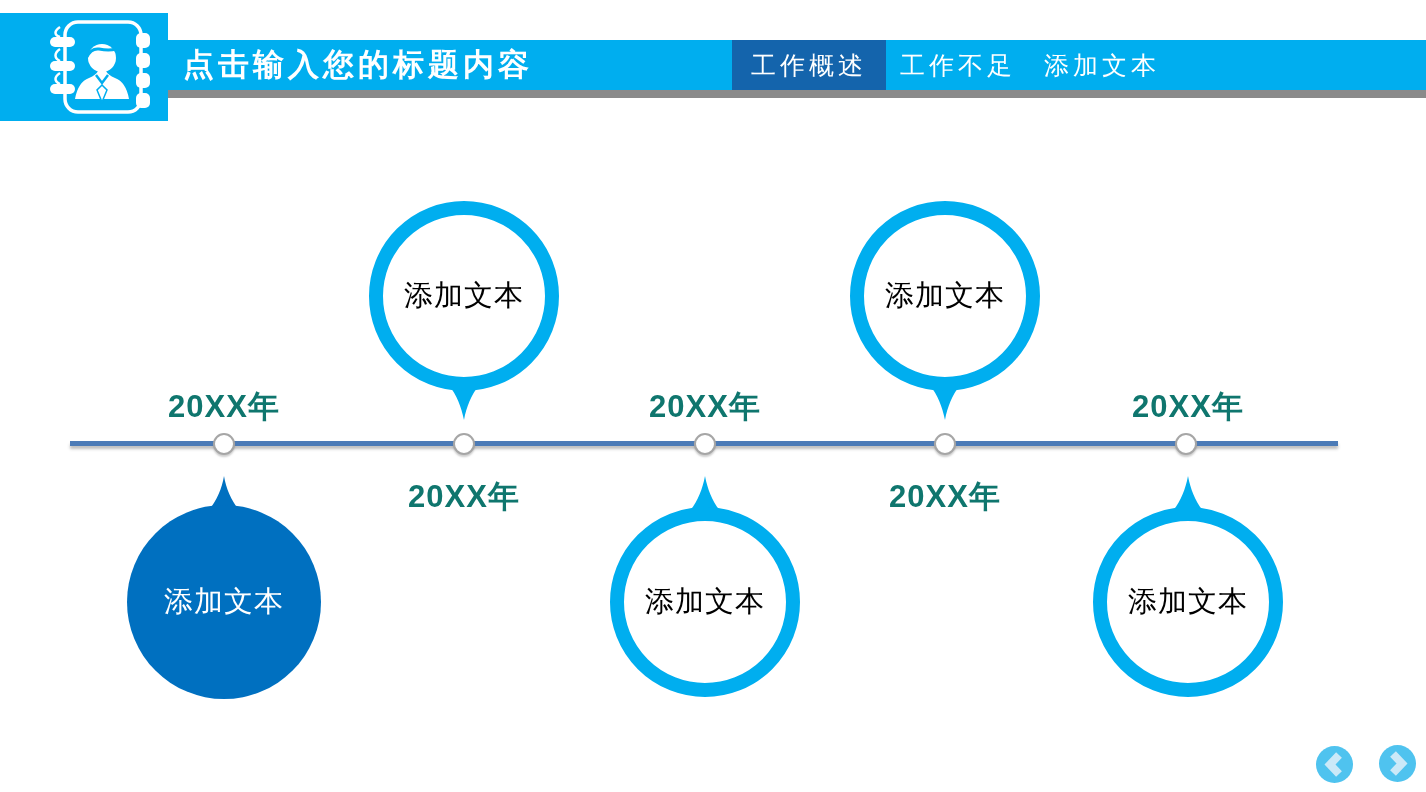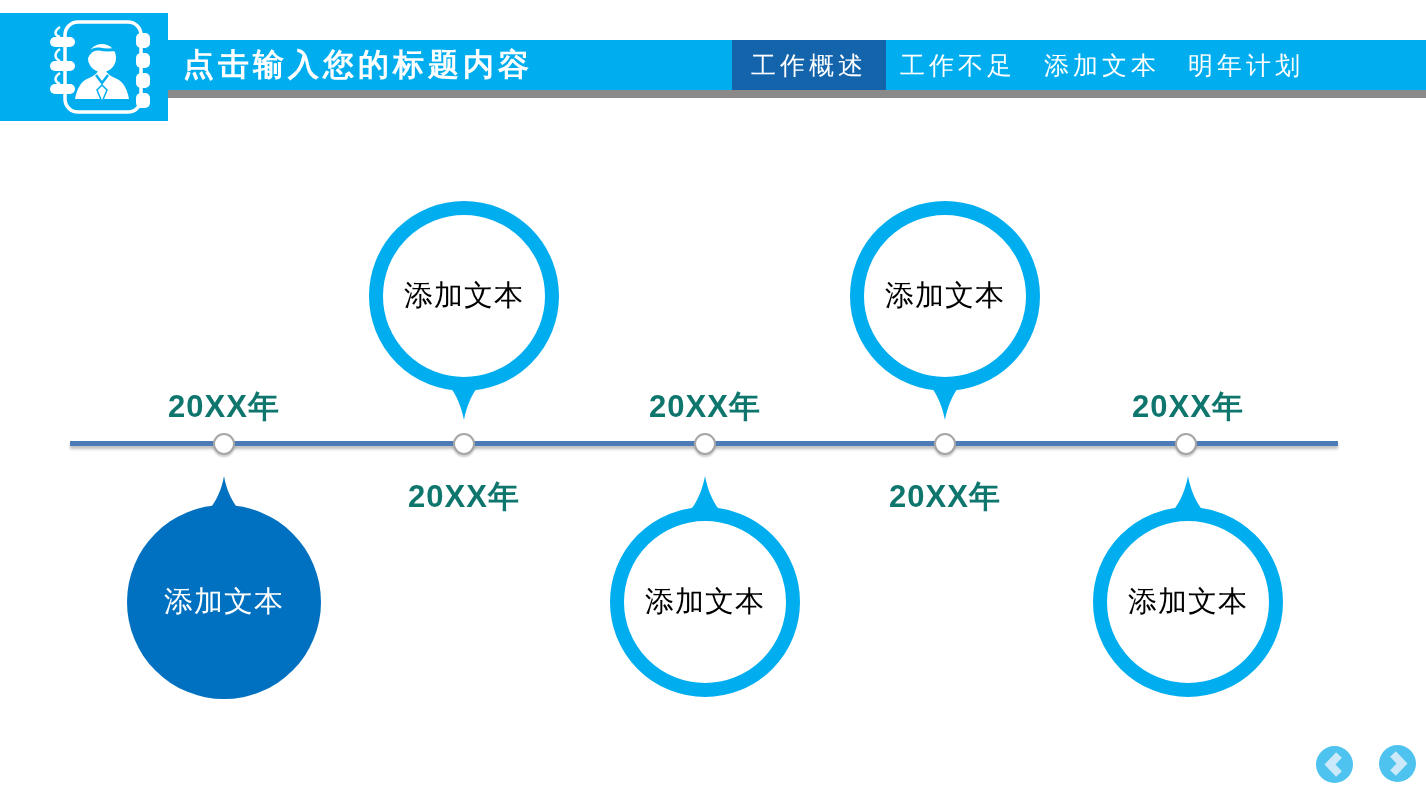--- a/index.html
+++ b/index.html
@@ -107,21 +107,20 @@
       <path d="M102,72 l5,5 l-5,12 l-5,-12 z" fill="#ffffff" stroke="#00AEEF" stroke-width="1.5"></path>
     </svg>
   </div>
 
   <div class="header-bar">
     <div class="page-title">点击输入您的标题内容</div>
     <div class="tabs">
       <div class="tab active">工作概述</div>
       <div class="tab">工作不足</div>
       <div class="tab">添加文本</div>
-      <div class="tab">明年计划</div>
     </div>
   </div>
   <div class="header-shadow"></div>
 
   <div class="timeline-line"></div>
 
   <div class="year-label" style="left:114px; top:386px;">20XX年</div>
   <div class="year-label" style="left:354px; top:476px;">20XX年</div>
   <div class="year-label" style="left:595px; top:386px;">20XX年</div>
   <div class="year-label" style="left:835px; top:476px;">20XX年</div>

